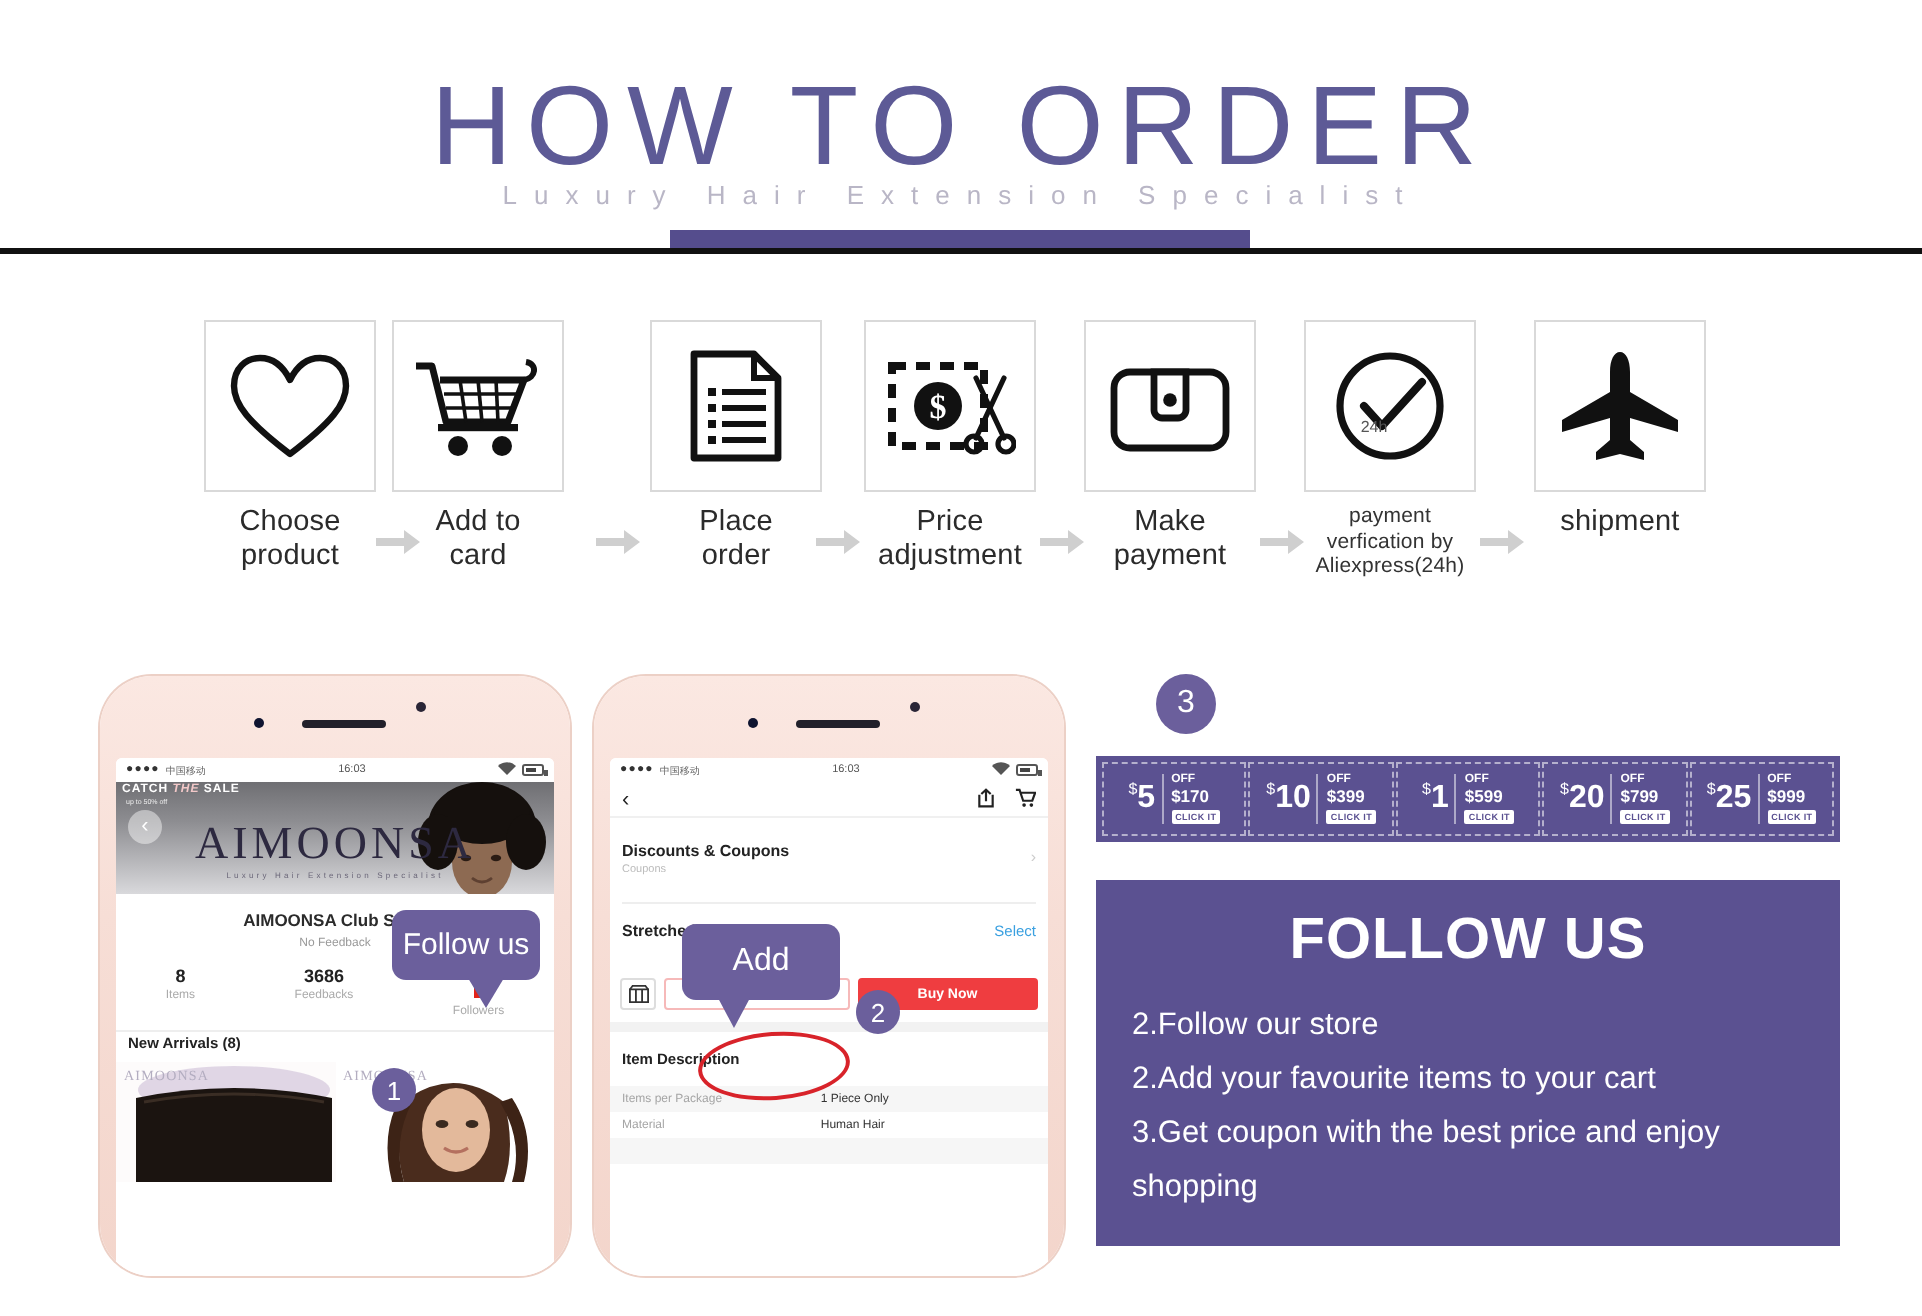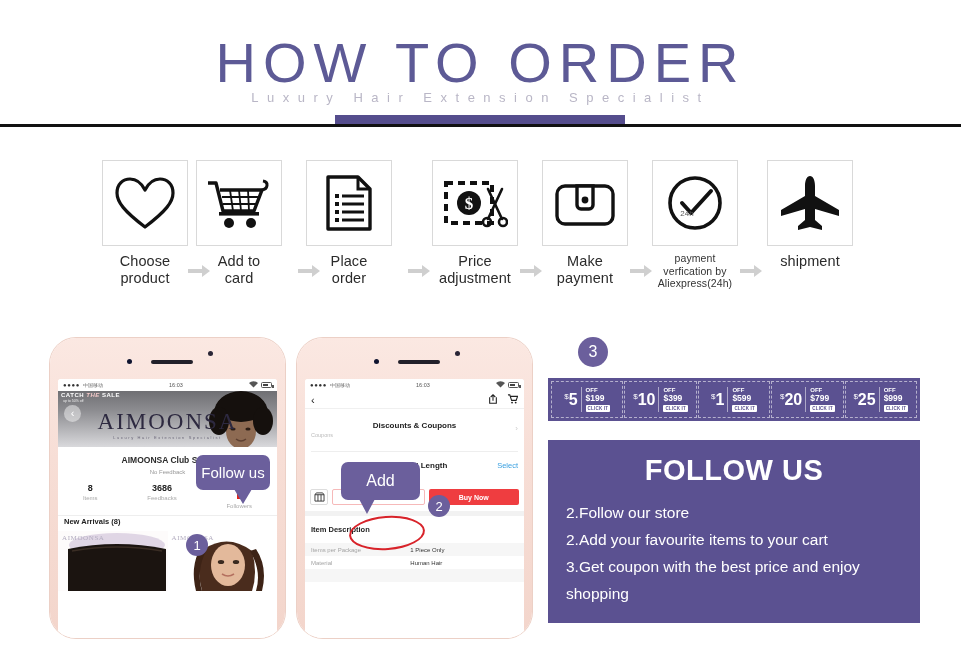--- a/index.html
+++ b/index.html
@@ -147,21 +147,21 @@
   
   .p2-nav {
     position:absolute; left:0; top:12px; width:100%; height:18px;
     display:flex; align-items:center; padding:0 6px;
     border-bottom:1px solid #f0f0f0;
   }
   .p2-nav .sp { flex:1; }
   .p2-row {
     position:absolute; left:0; width:100%; padding:0 6px;
   }
-  .p2-title { font-size:8px; font-weight:bold; color:#222;text-align:center; }
+  .p2-title { font-size:8px; font-weight:bold; color:#222; }
   .p2-subtle { font-size:5.5px; color:#bbb; margin-top:2px; }
   .p2-chev { position:absolute; right:6px; color:#ccc; font-size:8px; }
   .p2-select { position:absolute; right:6px; color:#3aa0e0; font-size:7.5px; }
   .p2-buttons {
     position:absolute; left:0; width:100%; height:24px; display:flex;
     align-items:center; gap:4px; padding:0 5px;
   }
   .p2-shop {
     width:18px; height:16px; border:1px solid #ddd; border-radius:2px;
     display:flex; align-items:center; justify-content:center;
@@ -306,21 +306,21 @@
         <div>Add to</div>
         <div>card</div>
       </div>
     </div>
     <div class="arrow" style="left:298px">
       <svg width="22" height="12" viewBox="0 0 22 12">
           <path d="M0 4 h14 V0 l8 6 l-8 6 V8 H0 Z" fill="#cfcfcf"></path>
         </svg>
     </div>
 
-    <div class="step" style="left:306px">
+    <div class="step" style="left:325px">
       <div class="step-box">
         <svg width="50" height="58" viewBox="0 0 50 58">
           <path d="M4 3 h30 l12 12 v40 H4 Z" fill="#fff" stroke="#111" stroke-width="3.4" stroke-linejoin="round"></path>
           <path d="M34 3 v12 h12" fill="none" stroke="#111" stroke-width="3"></path>
           <g fill="#111">
             <rect x="11" y="20" width="4" height="4"></rect>
               <rect x="18" y="20.5" width="22" height="3"></rect>
             <rect x="11" y="28" width="4" height="4"></rect>
               <rect x="18" y="28.5" width="22" height="3"></rect>
             <rect x="11" y="36" width="4" height="4"></rect>
@@ -612,21 +612,21 @@
 
   <div class="numbadge n1">1</div>
   <div class="numbadge n2">2</div>
   <div class="numbadge n3">3</div>
 
   <div class="coupons">
     <div class="coupon">
       <div class="cp-amt"><sup>$</sup><span>5</span></div>
       <div class="cp-right">
         <div class="cp-off">OFF</div>
-        <div class="cp-min">$199</div>
+        <div class="cp-min">$170</div>
         <div class="cp-click">CLICK IT</div>
       </div>
     </div>
     <div class="coupon">
       <div class="cp-amt"><sup>$</sup><span>10</span></div>
       <div class="cp-right">
         <div class="cp-off">OFF</div>
         <div class="cp-min">$399</div>
         <div class="cp-click">CLICK IT</div>
       </div>

